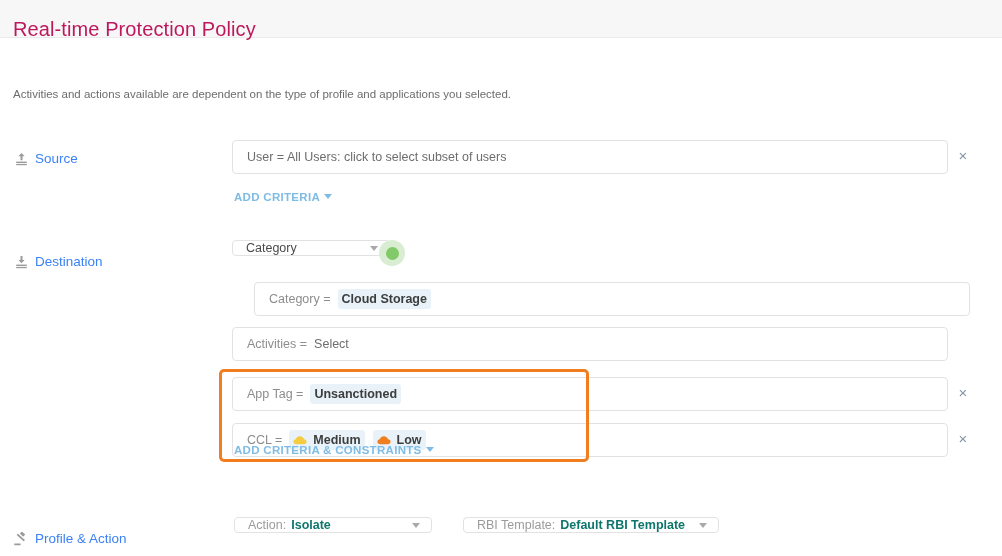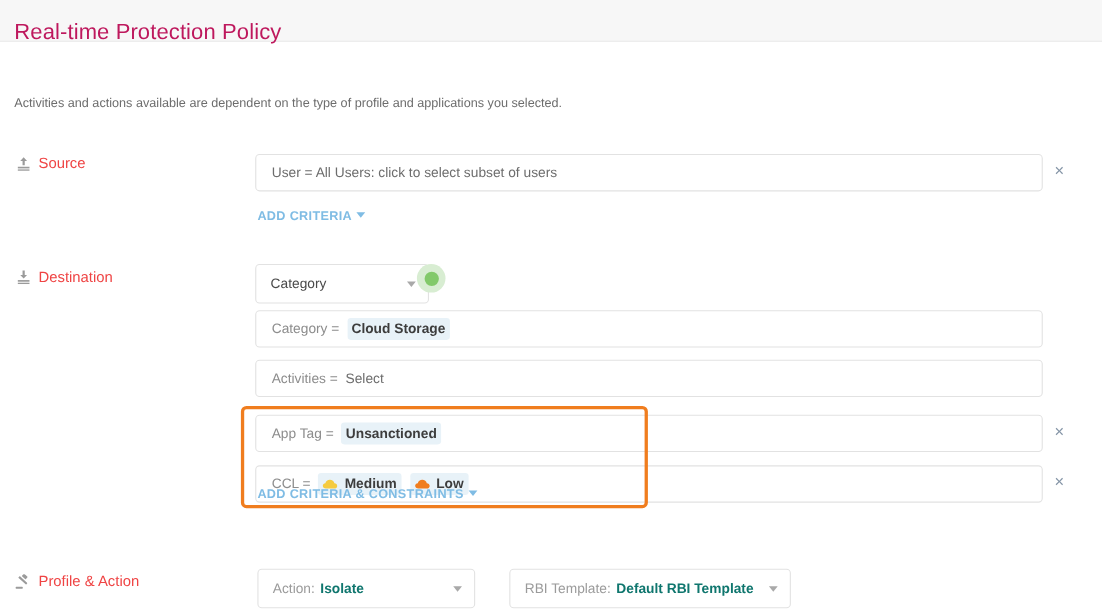--- a/index.html
+++ b/index.html
@@ -45,25 +45,26 @@
     font-size: 11.5px;
     color: #6d6d6d;
     white-space: nowrap;
   }
 
   
   .section-label {
     position: absolute;
     left: 14px;
     font-size: 13.5px;
-    color: #ef4444;
+    color: #3b82f6;
     display: flex;
     align-items: flex-end;
     gap: 7px;
     white-space: nowrap;
+    margin-top: 10px;
   }
   .section-label .sec-icon {
     display: inline-flex;
     width: 14px;
     height: 15px;
     align-items: center;
     justify-content: center;
     flex: 0 0 auto;
   }
   .section-label .sec-icon svg { display: block; }
@@ -111,21 +112,21 @@
   }
   .chip .cloud-ic { display: inline-flex; }
   .chip .cloud-ic svg { display: block; }
   .plain-val {
     color: #6d6d6d;
     font-size: 12.5px;
   }
 
   
   #source-field { top: 140px; }
-  #dest-cat-field { top: 282px; }
+  #dest-cat-field { top: 282px; margin-left: 22px; }
   #dest-act-field { top: 327px; }
   #dest-apptag-field { top: 377px; }
   #dest-ccl-field { top: 423px; }
 
   
   .remove-btn {
     position: absolute;
     left: 955px;
     width: 16px;
     height: 16px;
@@ -164,21 +165,21 @@
   #add-criteria { top: 191px; }
   #add-criteria-constraints { top: 444px; }
 
   
   .select-box {
     position: absolute;
     box-sizing: border-box;
     background: #ffffff;
     border: 1px solid #e2e2e2;
     border-radius: 4px;
-    height: 36px;
+    height: 16px;
     display: flex;
     align-items: center;
     padding: 0 13px;
     font-size: 12.5px;
     cursor: pointer;
   }
   .select-box .sel-caret {
     position: absolute;
     right: 11px;
     border-left: 4px solid transparent;

